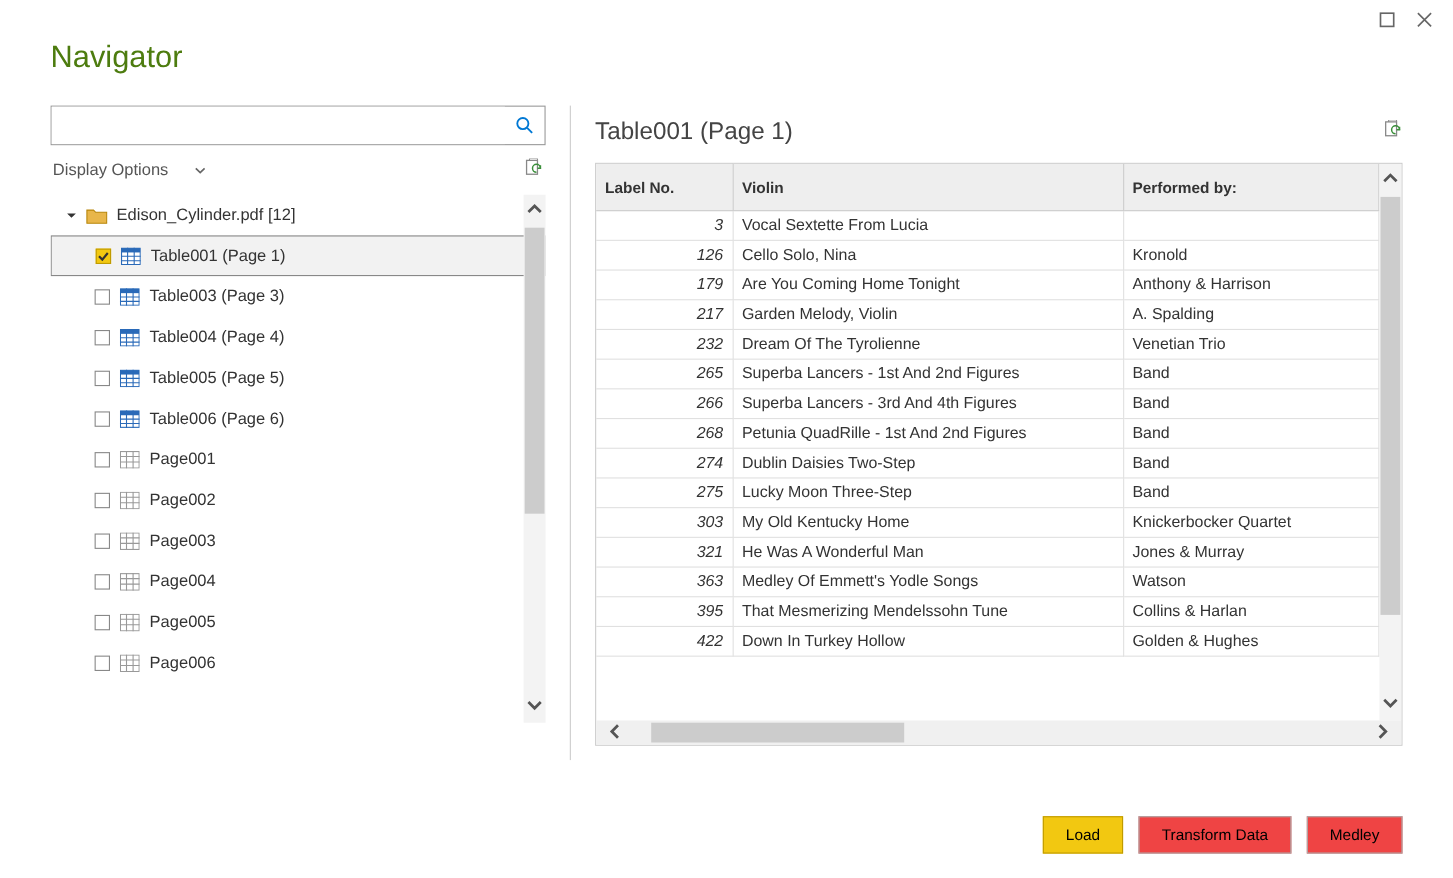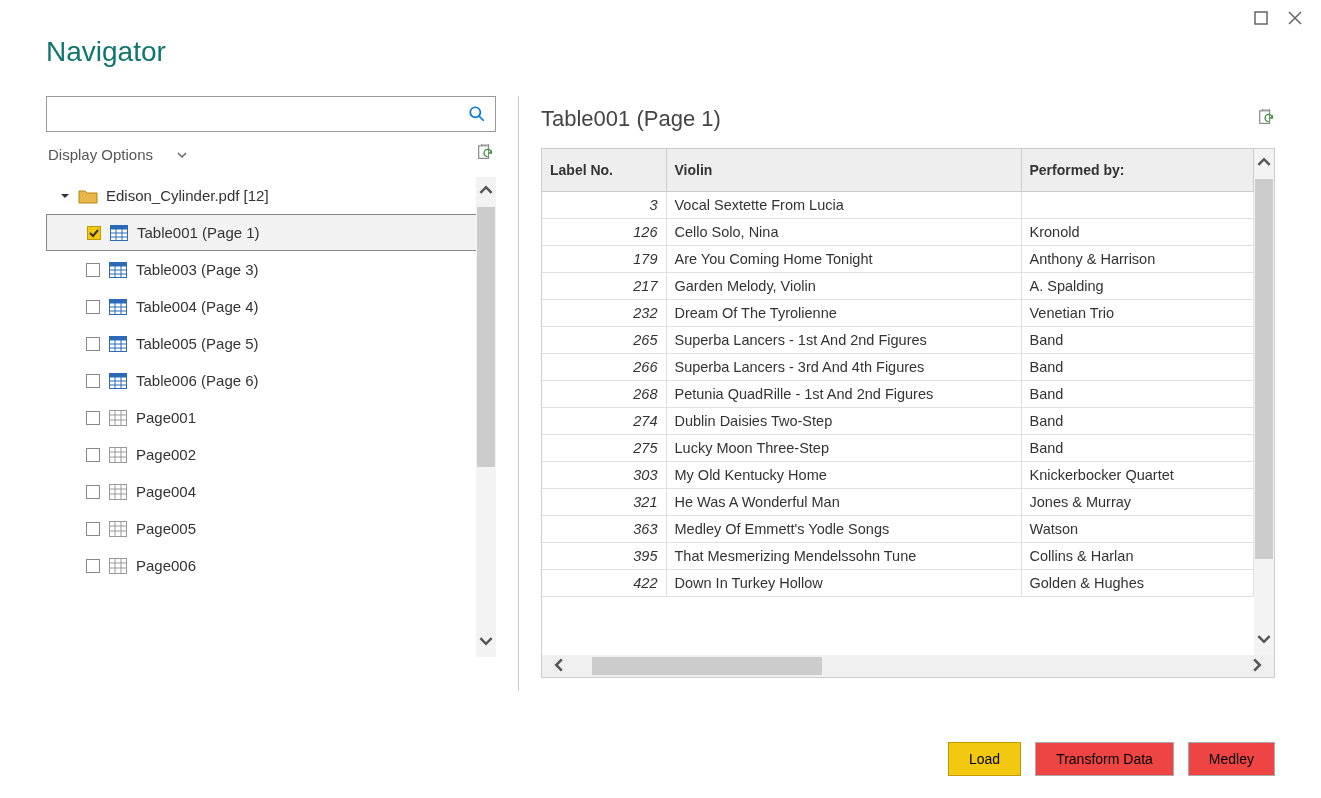--- a/index.html
+++ b/index.html
@@ -18,21 +18,21 @@
     position: absolute;
     top: 0; right: 0;
     display: flex;
     gap: 18px;
     padding: 10px 18px;
   }
   .titlebar svg { width: 16px; height: 16px; }
   .header-title {
     font-size: 28px;
     font-weight: 300;
-    color: #0f766e;
+    color: #4d7c0f;
     padding: 36px 0 28px 46px;
   }
   .main {
     display: flex;
     padding: 0 46px;
   }
   
   .left {
     width: 450px;
     flex-shrink: 0;
@@ -395,20 +395,33 @@
             <span class="item-icon">
               <svg width="18" height="16" viewBox="0 0 18 16">
                 <rect x="0.5" y="0.5" width="17" height="15" fill="#fff" stroke="#999"></rect>
                 <line x1="6" y1="0" x2="6" y2="16" stroke="#999"></line>
                 <line x1="12" y1="0" x2="12" y2="16" stroke="#999"></line>
                 <line x1="0" y1="5" x2="18" y2="5" stroke="#999"></line>
                 <line x1="0" y1="10" x2="18" y2="10" stroke="#999"></line>
               </svg>
             </span>
             <span class="tree-label">Page002</span>
+          </div>
+          <div class="tree-row child">
+            <span class="checkbox"></span>
+            <span class="item-icon">
+              <svg width="18" height="16" viewBox="0 0 18 16">
+                <rect x="0.5" y="0.5" width="17" height="15" fill="#fff" stroke="#999"></rect>
+                <line x1="6" y1="0" x2="6" y2="16" stroke="#999"></line>
+                <line x1="12" y1="0" x2="12" y2="16" stroke="#999"></line>
+                <line x1="0" y1="5" x2="18" y2="5" stroke="#999"></line>
+                <line x1="0" y1="10" x2="18" y2="10" stroke="#999"></line>
+              </svg>
+            </span>
+            <span class="tree-label">Page003</span>
           </div>
           <div class="tree-row child">
             <span class="checkbox"></span>
             <span class="item-icon">
               <svg width="18" height="16" viewBox="0 0 18 16">
                 <rect x="0.5" y="0.5" width="17" height="15" fill="#fff" stroke="#999"></rect>
                 <line x1="6" y1="0" x2="6" y2="16" stroke="#999"></line>
                 <line x1="12" y1="0" x2="12" y2="16" stroke="#999"></line>
                 <line x1="0" y1="5" x2="18" y2="5" stroke="#999"></line>
                 <line x1="0" y1="10" x2="18" y2="10" stroke="#999"></line>

